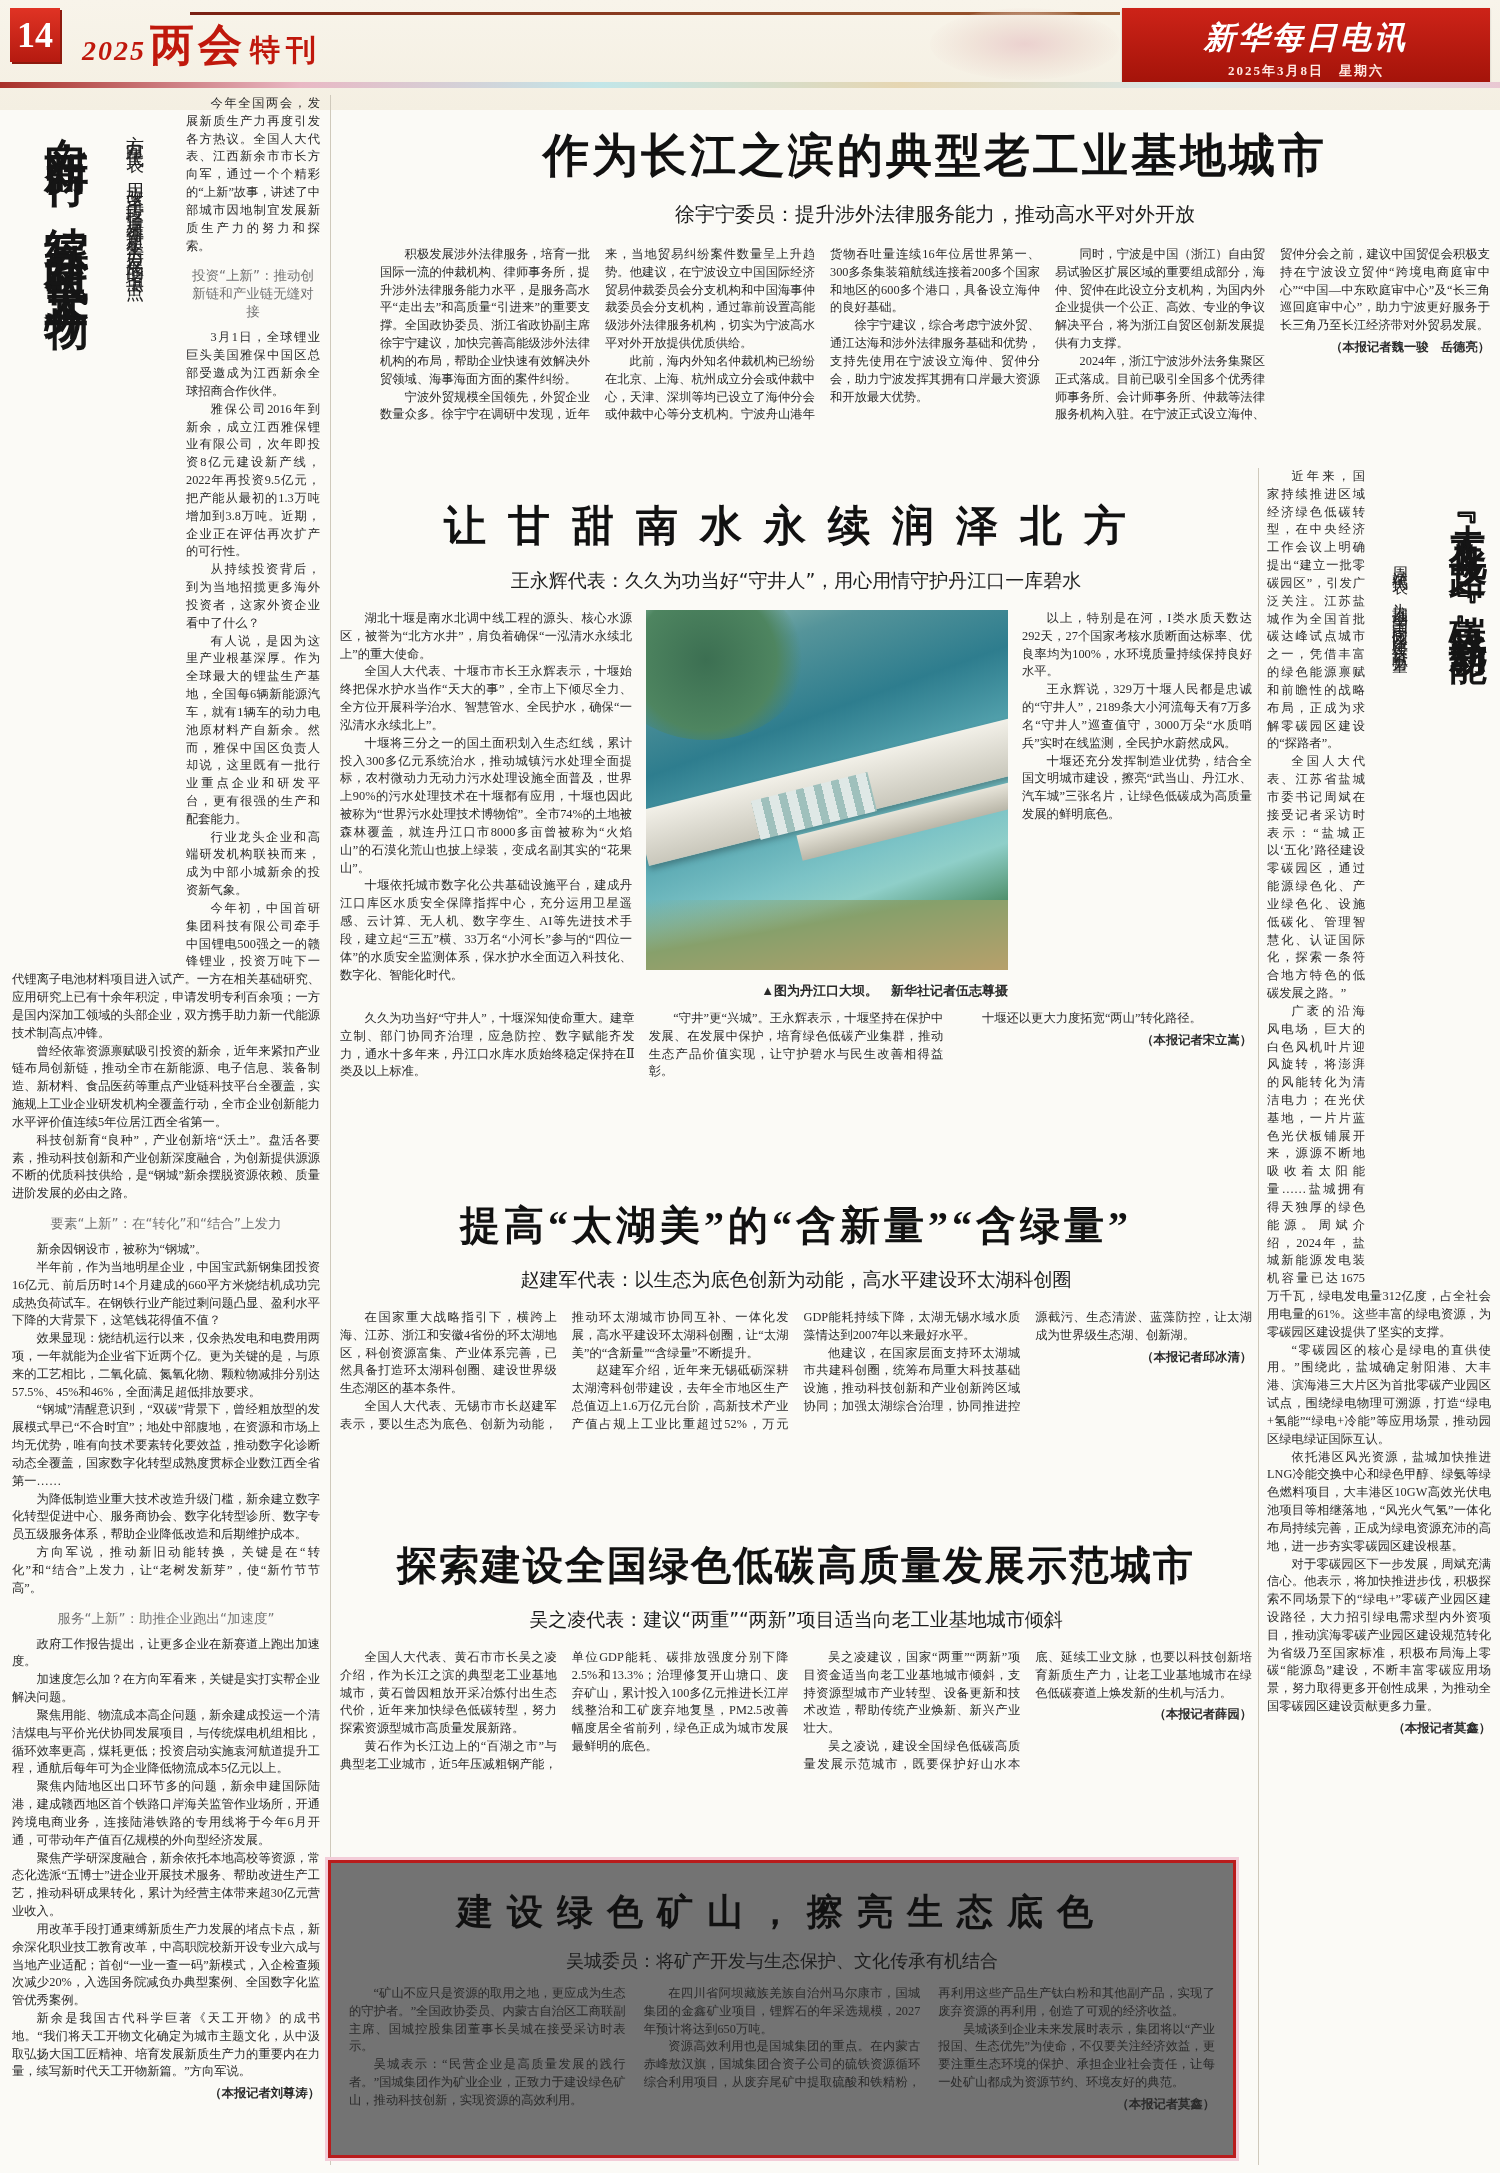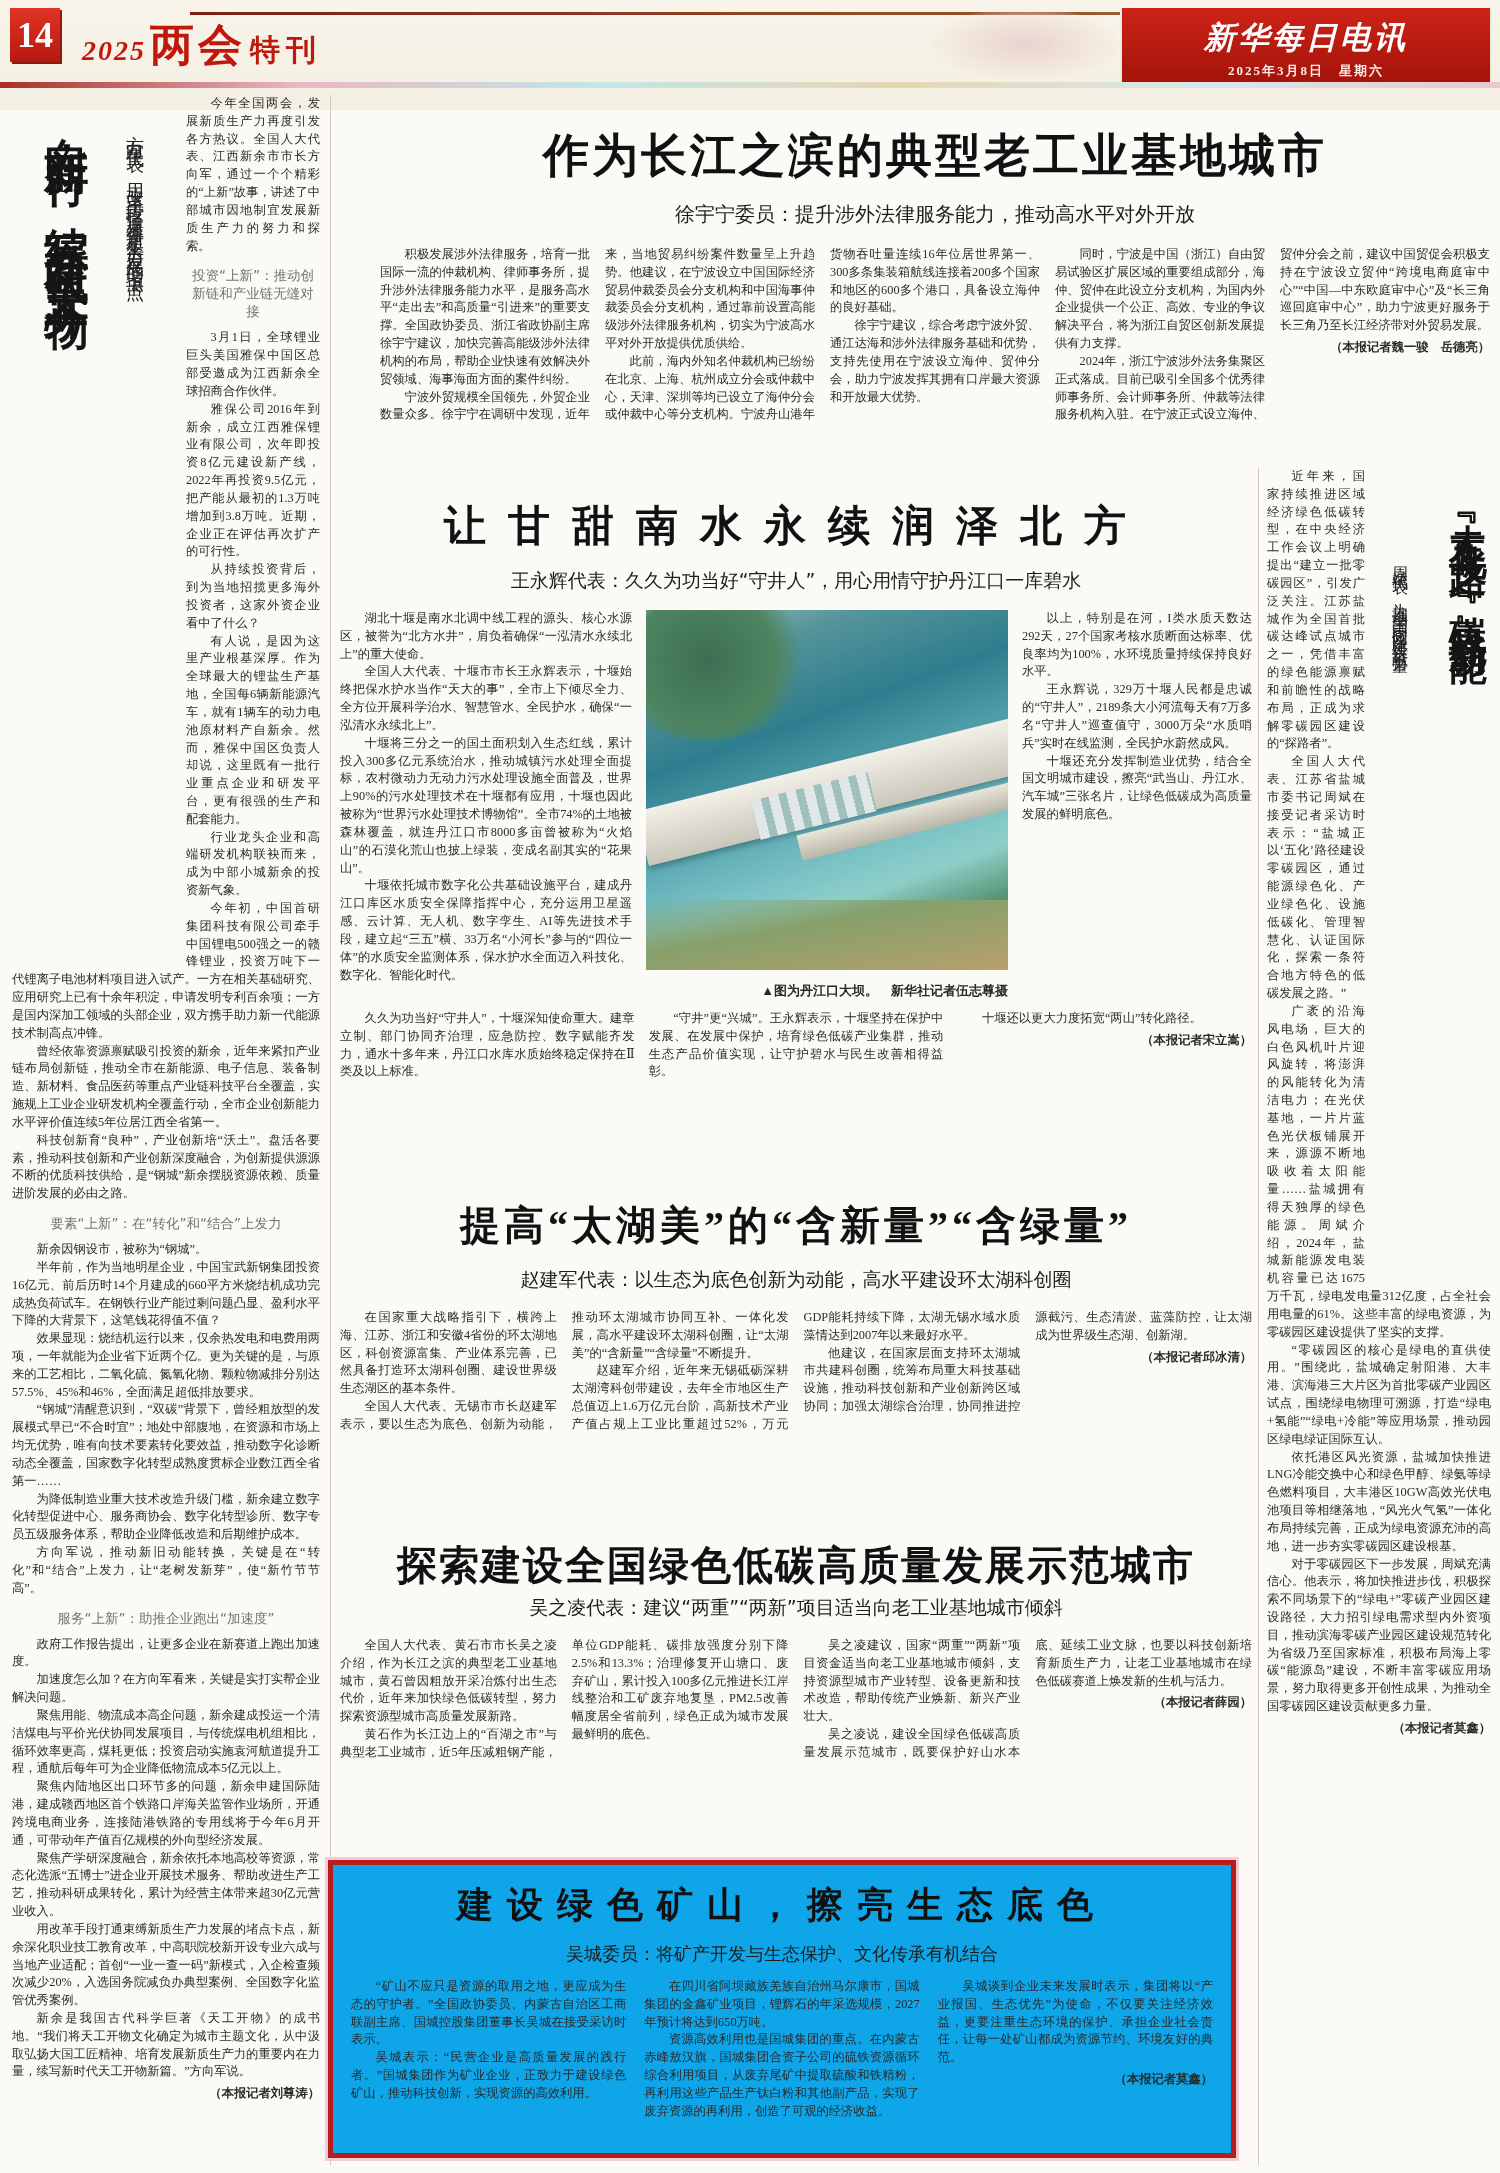--- a/index.html
+++ b/index.html
@@ -67,25 +67,25 @@
         background:linear-gradient(170deg,rgba(183,160,107,0) 0%,#87a06b 40%,#b7a06b 100%);}
   .caption{font-size:13px;font-weight:bold;text-align:right;margin-top:12px;}
   .water .bottom{column-count:3;column-gap:14px;height:158px;overflow:hidden;margin-top:8px;}
   
   .taihu{position:absolute;left:340px;top:1182px;width:912px;height:330px;overflow:hidden;}
   .taihu .headline{font-size:40px;letter-spacing:4px;margin-top:16px;}
   .taihu .subhead{font-size:19px;margin-top:14px;}
   .taihu .cols{margin-top:16px;column-count:4;column-gap:15px;height:196px;overflow:hidden;}
   .explore{position:absolute;left:340px;top:1522px;width:912px;height:328px;overflow:hidden;}
   .explore .headline{font-size:40px;letter-spacing:2px;margin-top:16px;}
-  .explore .subhead{font-size:19px;margin-top:2px;}
+  .explore .subhead{font-size:19px;margin-top:14px;}
   .explore .cols{margin-top:16px;column-count:4;column-gap:15px;height:194px;overflow:hidden;}
   
   .mine{position:absolute;left:328px;top:1860px;width:908px;height:298px;box-sizing:border-box;
-        border:5px solid #b91c1c;box-shadow:0 0 0 3px #f3ccd8;background:#0ea5e9;padding:8px 18px;overflow:hidden;}
+        border:3px solid #b91c1c;box-shadow:0 0 0 3px #f3ccd8;background:#737373;padding:17px 18px;overflow:hidden;}
   .mine .headline{font-size:36px;letter-spacing:14px;margin-top:8px;}
   .mine .subhead{font-size:18px;margin-top:12px;}
   .mine .cols{margin-top:12px;column-count:3;column-gap:18px;height:168px;overflow:hidden;}
   
   .right-rail{position:absolute;left:1258px;top:468px;width:224px;height:1697px;padding-left:8px;
         border-left:1px solid #cfc9bb;overflow:hidden;}
   .rr-titles{float:right;width:112px;height:772px;display:flex;margin:26px 0 14px 14px;}
   .rr-byline{writing-mode:vertical-rl;font-size:16px;line-height:1.1;letter-spacing:4px;width:30px;
         margin-top:60px;margin-right:14px;color:#222;}
   .rr-head{writing-mode:vertical-rl;font-size:38px;font-weight:bold;line-height:1.05;letter-spacing:6px;

